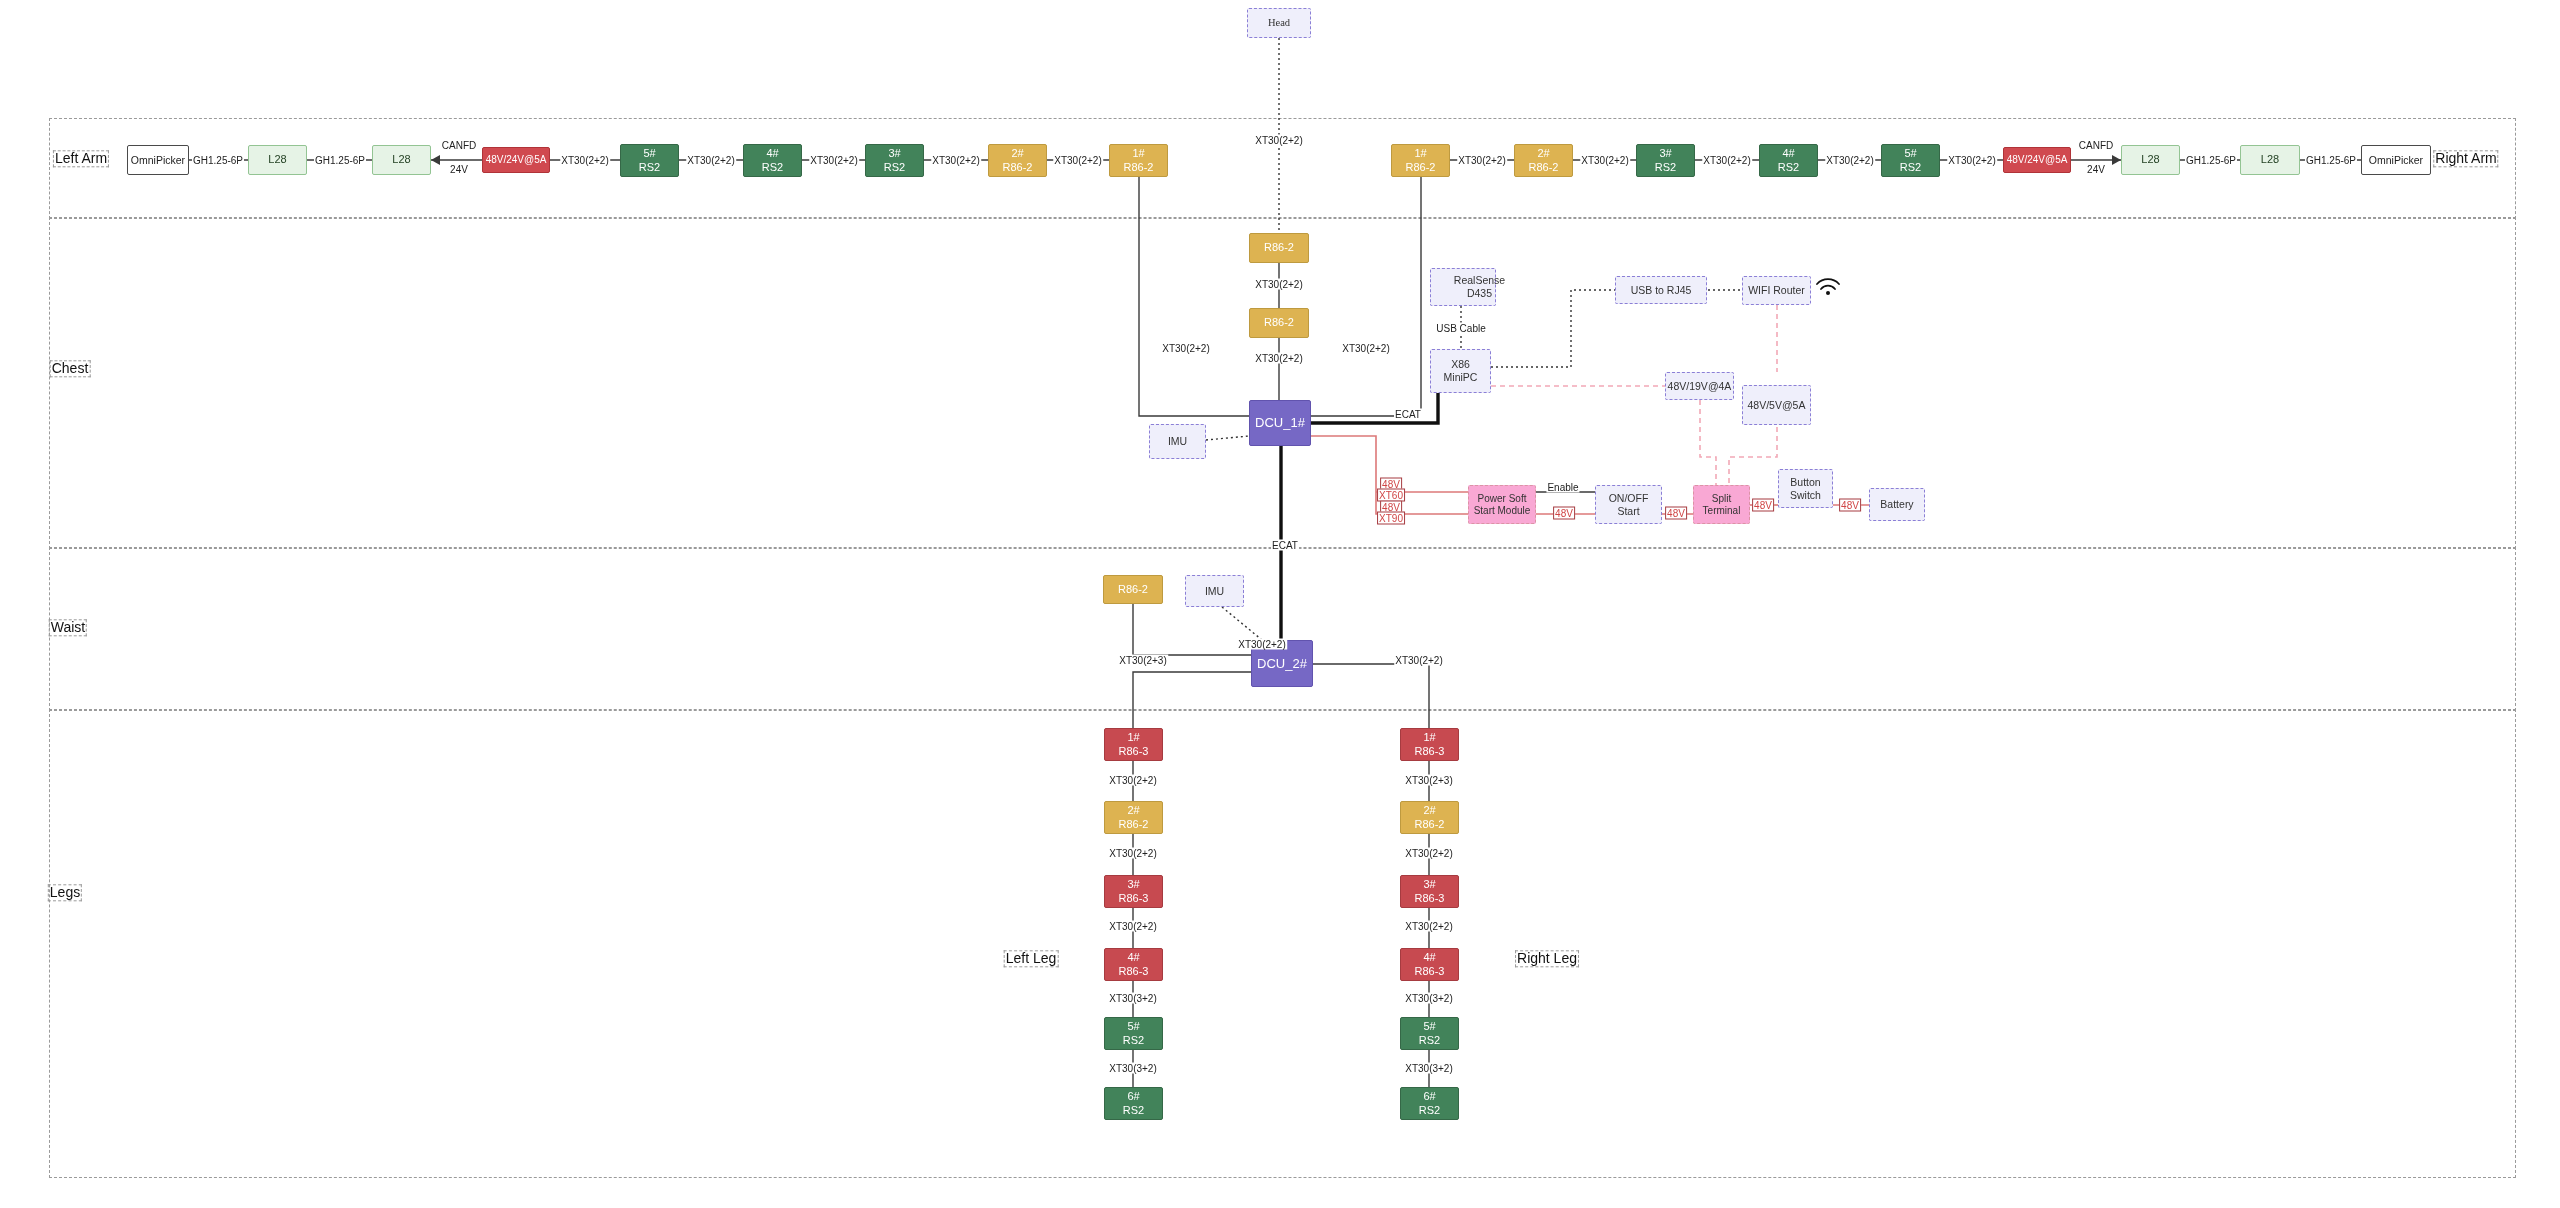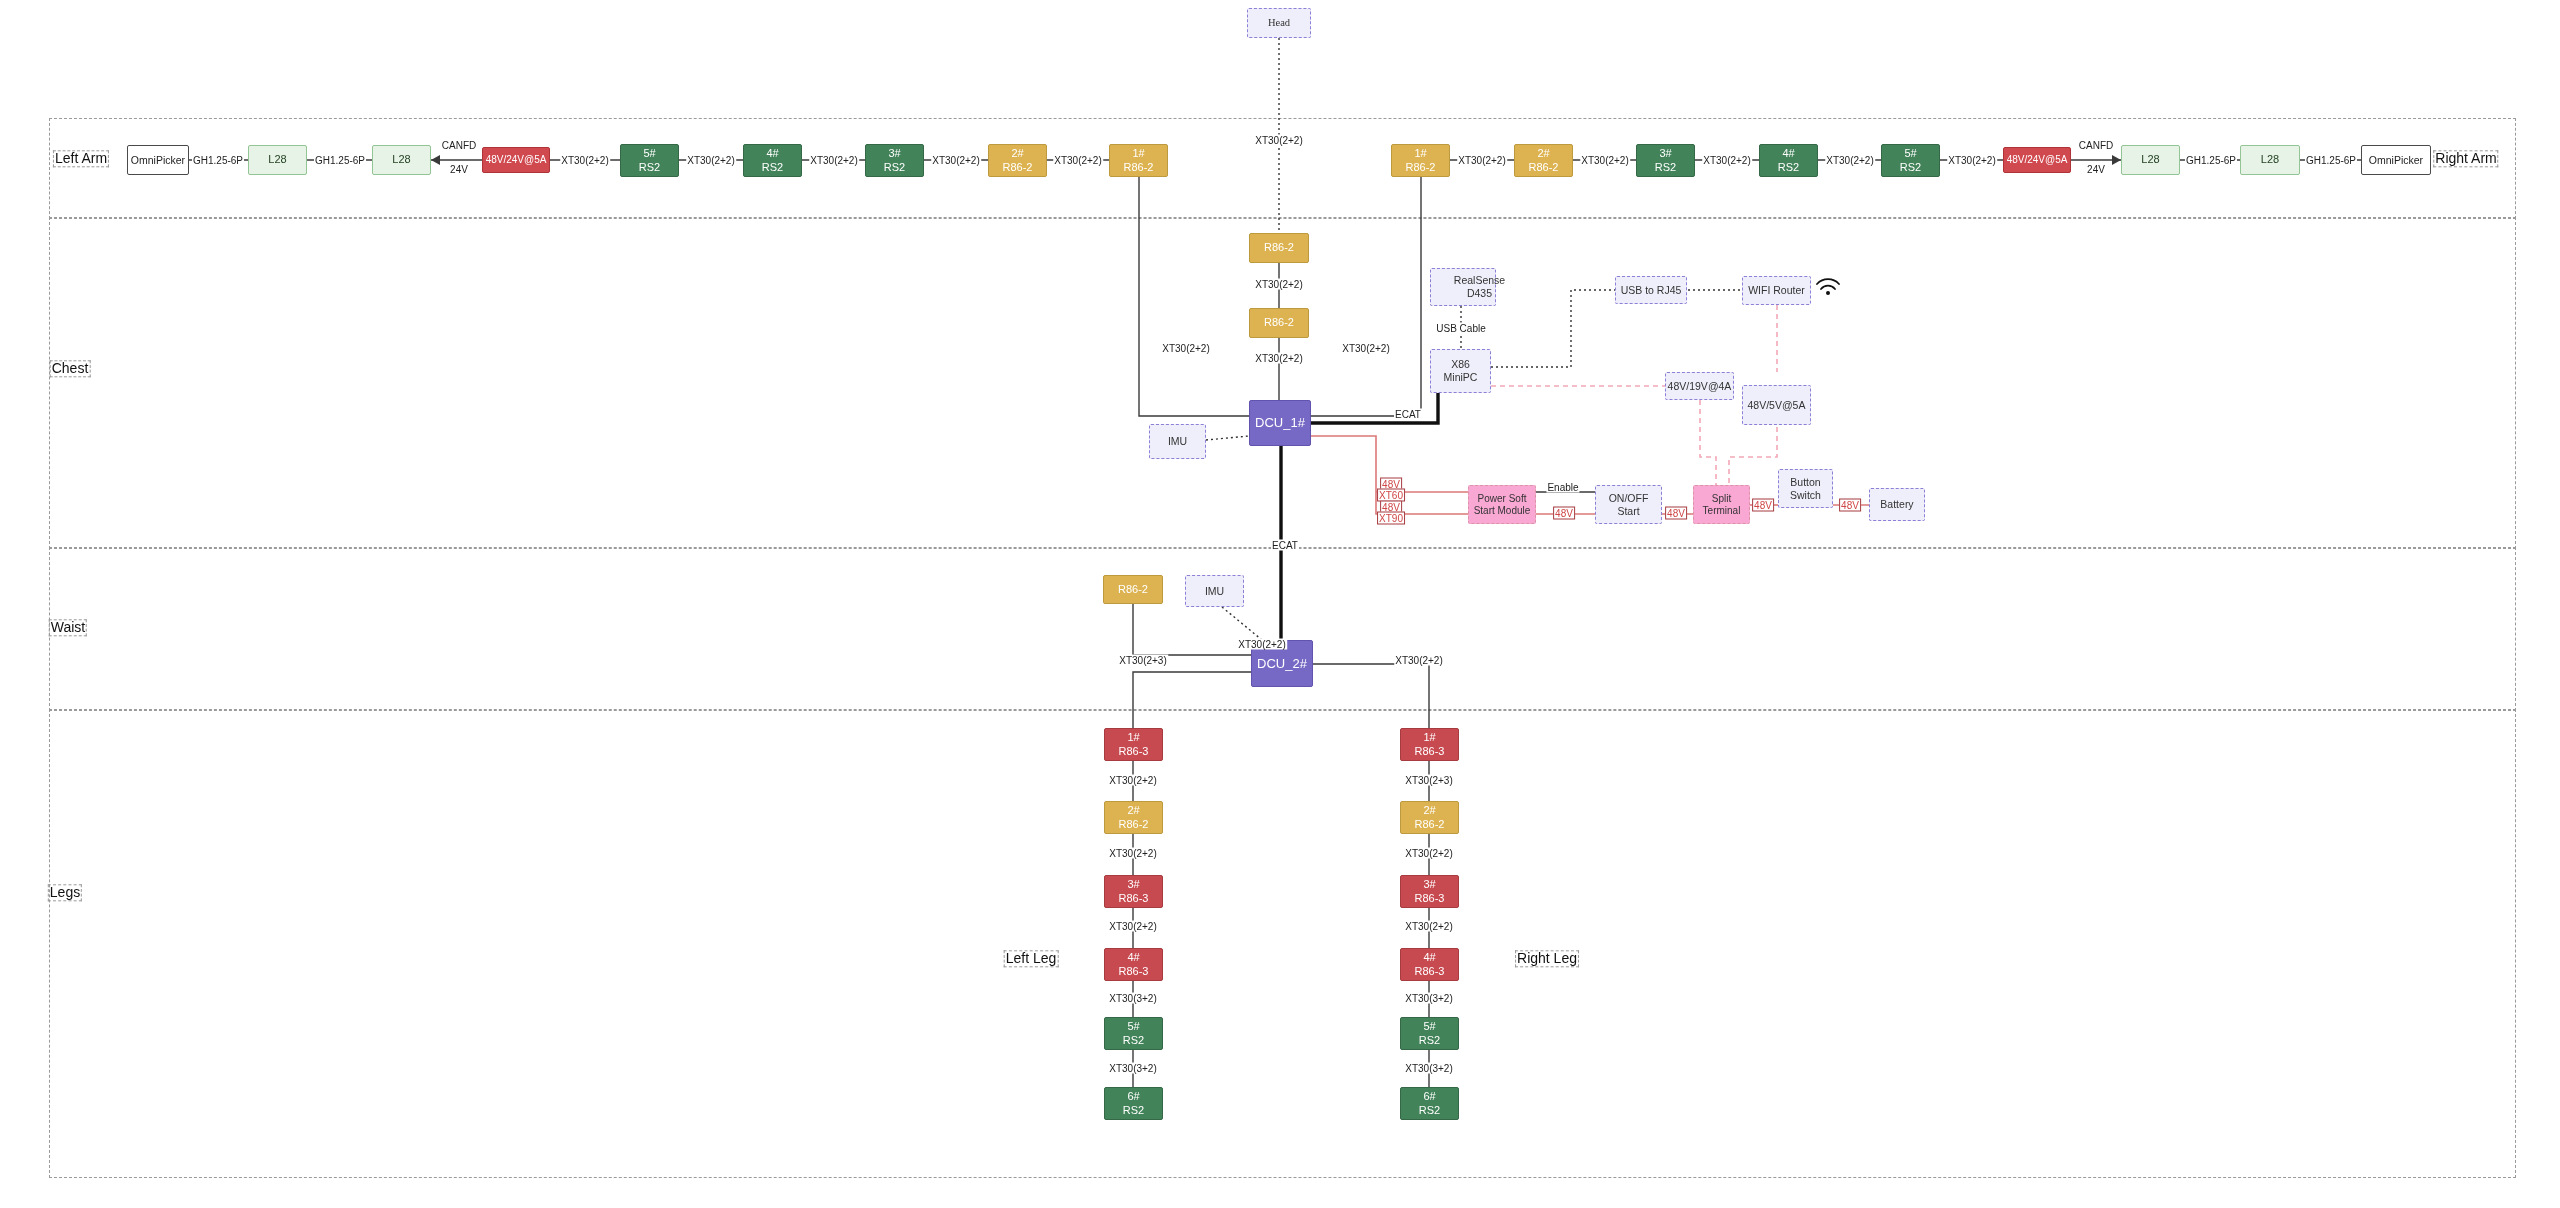--- a/index.html
+++ b/index.html
@@ -179,21 +179,21 @@
       <span>IMU</span>
     </div>
     <div class="node lav" style="left: 1430px; top: 268px; width: 66px; height: 38px; padding-left: 33px;">
       <span>RealSense</span>
       <span>D435</span>
     </div>
     <div class="node lav" style="left: 1430px; top: 349px; width: 61px; height: 44px;">
       <span>X86</span>
       <span>MiniPC</span>
     </div>
-    <div class="node lav" style="left: 1615px; top: 276px; width: 72px; height: 28px;">
+    <div class="node lav" style="left: 1615px; top: 276px; width: 92px; height: 28px;">
       <span>USB to RJ45</span>
     </div>
     <div class="node lav" style="left: 1742px; top: 276px; width: 69px; height: 29px;">
       <span>WIFI Router</span>
     </div>
     <div class="node lav" style="left: 1665px; top: 372px; width: 69px; height: 28px;">
       <span>48V/19V@4A</span>
     </div>
     <div class="node lav" style="left: 1742px; top: 372px; width: 69px; height: 40px; margin-top: 13px;">
       <span>48V/5V@5A</span>

